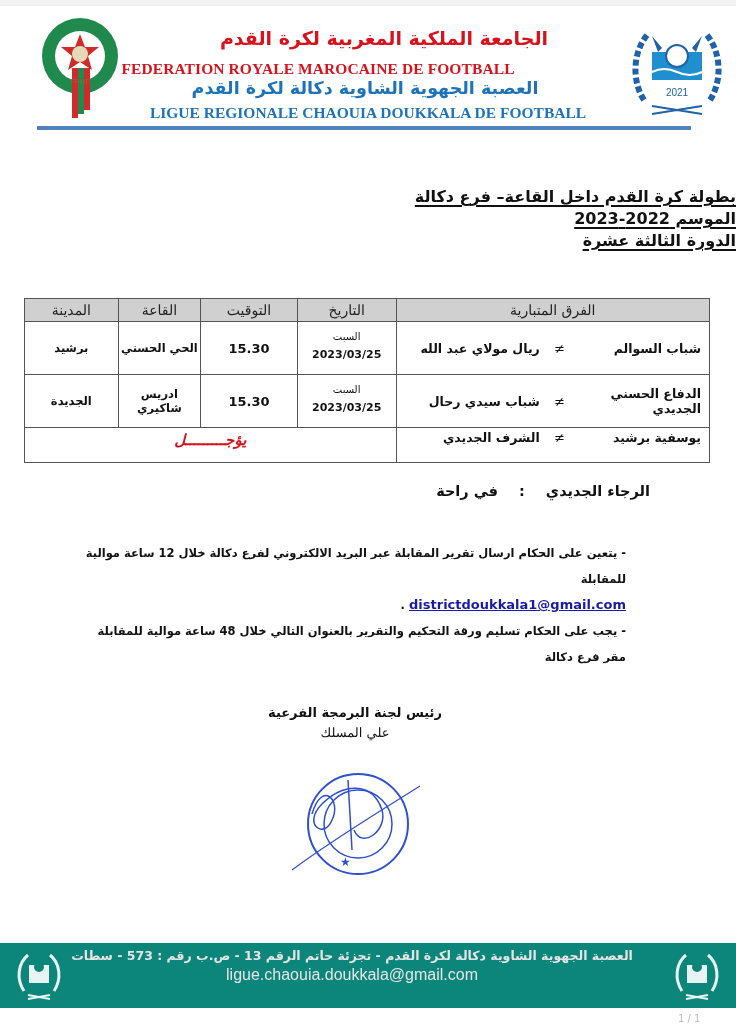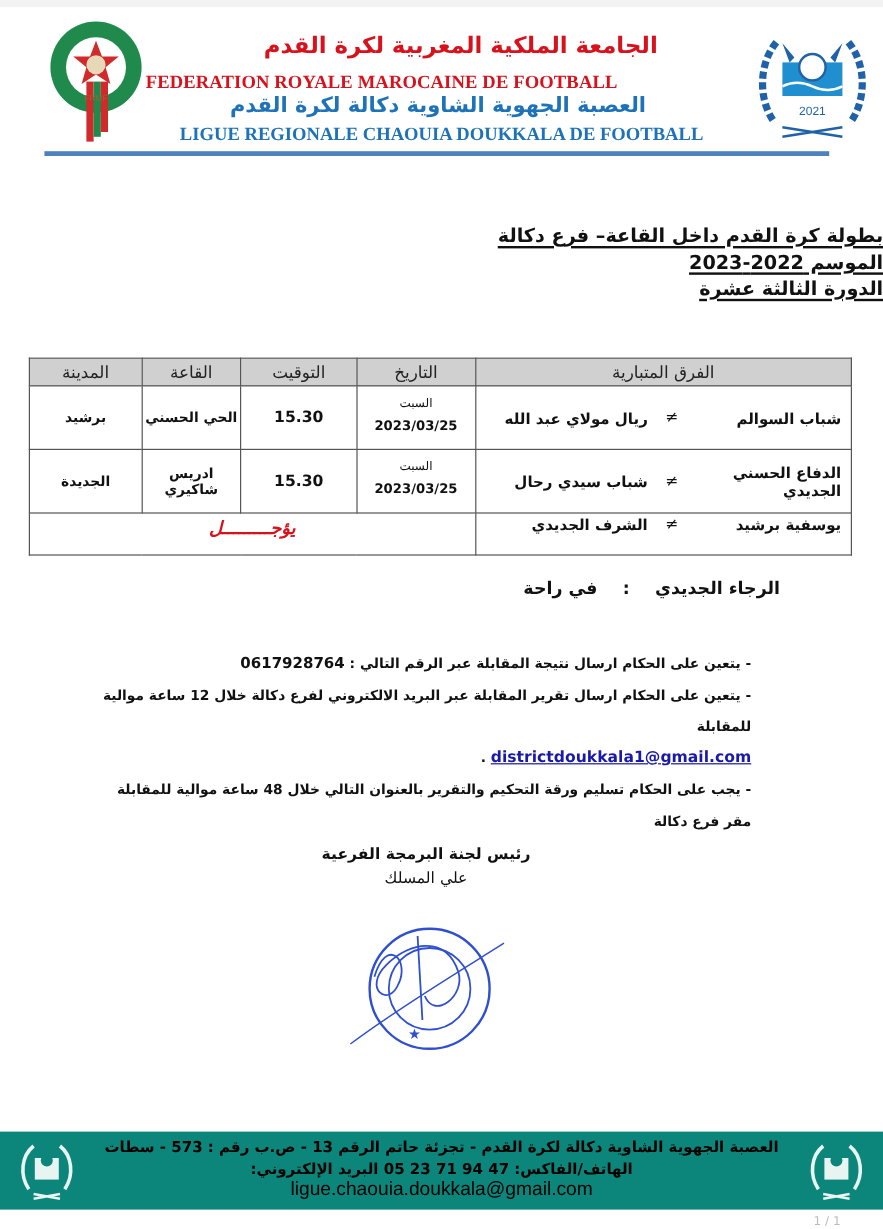--- a/index.html
+++ b/index.html
@@ -57,21 +57,21 @@
   .notes .email-line { padding-right: 0; text-align: right; }
 
   .sign { position: absolute; left: 250px; width: 210px; top: 703px; text-align: center; direction: rtl; }
   .sign .role { font-weight: bold; font-size: 13px; line-height: 20px; }
   .sign .name { font-family: "DejaVu Serif", serif; font-size: 13px; line-height: 20px; }
   .stamp { position: absolute; left: 282px; top: 760px; width: 140px; height: 120px; }
 
   
   .footer { position: absolute; left: 0; top: 943px; width: 736px; height: 65px; background: #0c857b; }
   .f-logo { position: absolute; top: 8px; width: 46px; height: 50px; }
-  .f-text { position: absolute; left: 60px; width: 616px; top: 3px; text-align: center; color: #000000; direction: rtl; }
+  .f-text { position: absolute; left: 44px; width: 616px; top: 3px; text-align: center; color: #e5e5e5; direction: rtl; }
   .f-text .l1 { font-weight: bold; font-size: 12.5px; line-height: 19px; }
   .f-text .l2 { font-weight: bold; font-size: 12.5px; line-height: 17px; }
   .f-text .l3 { font-family: "Liberation Sans", sans-serif; font-size: 16px; line-height: 20px; direction: ltr; }
   .pagemark { position: absolute; left: 678px; top: 1013px; color: #bbb; font-size: 10px; }
 </style>
 </head>
 <body>
 
 <div class="topbar"></div>
 
@@ -169,24 +169,20 @@
   </tbody>
 </table>
 
 <div class="rest">
   <span>الرجاء الجديدي</span>
   <span class="sep">:</span>
   <span>في راحة</span>
 </div>
 
 <div class="notes">
-  <div>
-    <span>- يتعين على الحكام ارسال نتيجة المقابلة عبر الرقم التالي :</span>
-    <span class="num">0617928764</span>
-  </div>
   <div>- يتعين على الحكام ارسال تقرير المقابلة عبر البريد الالكتروني لفرع دكالة خلال 12 ساعة موالية للمقابلة</div>
   <div class="email-line">
     <a dir="ltr">districtdoukkala1@gmail.com</a>
     <span>.</span>
   </div>
   <div>- يجب على الحكام تسليم ورقة التحكيم والتقرير بالعنوان التالي خلال 48 ساعة موالية للمقابلة مقر فرع دكالة</div>
 </div>
 
 <div class="sign">
   <div class="role">رئيس لجنة البرمجة الفرعية</div>
@@ -215,17 +211,16 @@
   <div class="f-logo" style="left:674px">
     <svg width="46" height="50" viewBox="0 0 46 50">
       <path d="M8 40 C0 28 2 12 12 4 M38 40 C46 28 44 12 34 4" stroke="#e8f4f2" stroke-width="3" fill="none"></path>
       <rect x="13" y="14" width="20" height="18" fill="#e8f4f2"></rect>
       <circle cx="23" cy="16" r="5" fill="#0c857b"></circle>
       <path d="M12 44 L34 48 M34 44 L12 48" stroke="#e8f4f2" stroke-width="2"></path>
     </svg>
   </div>
   <div class="f-text">
     <div class="l1">العصبة الجهوية الشاوية دكالة لكرة القدم - تجزئة حاتم الرقم 13 - ص.ب رقم : 573 -  سطات</div>
-    <div class="l2">الهاتف/الفاكس:  47 94 71 23 05 البريد الإلكتروني:</div>
     <div class="l3">ligue.chaouia.doukkala@gmail.com</div>
   </div>
 </div>
 <div class="pagemark">1 / 1</div>
 
 </body></html>

